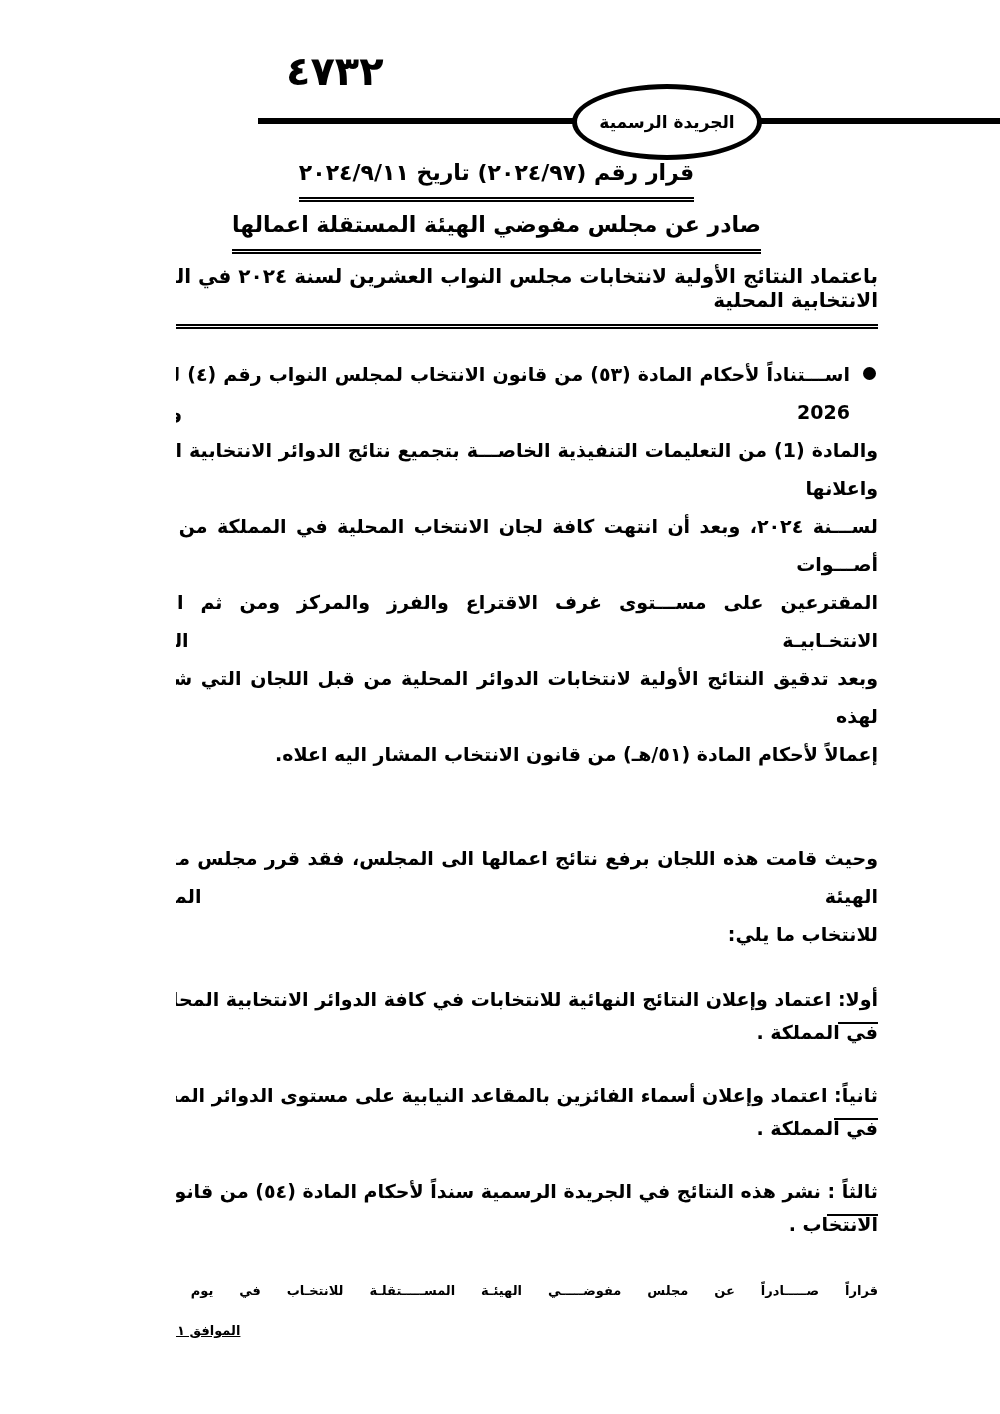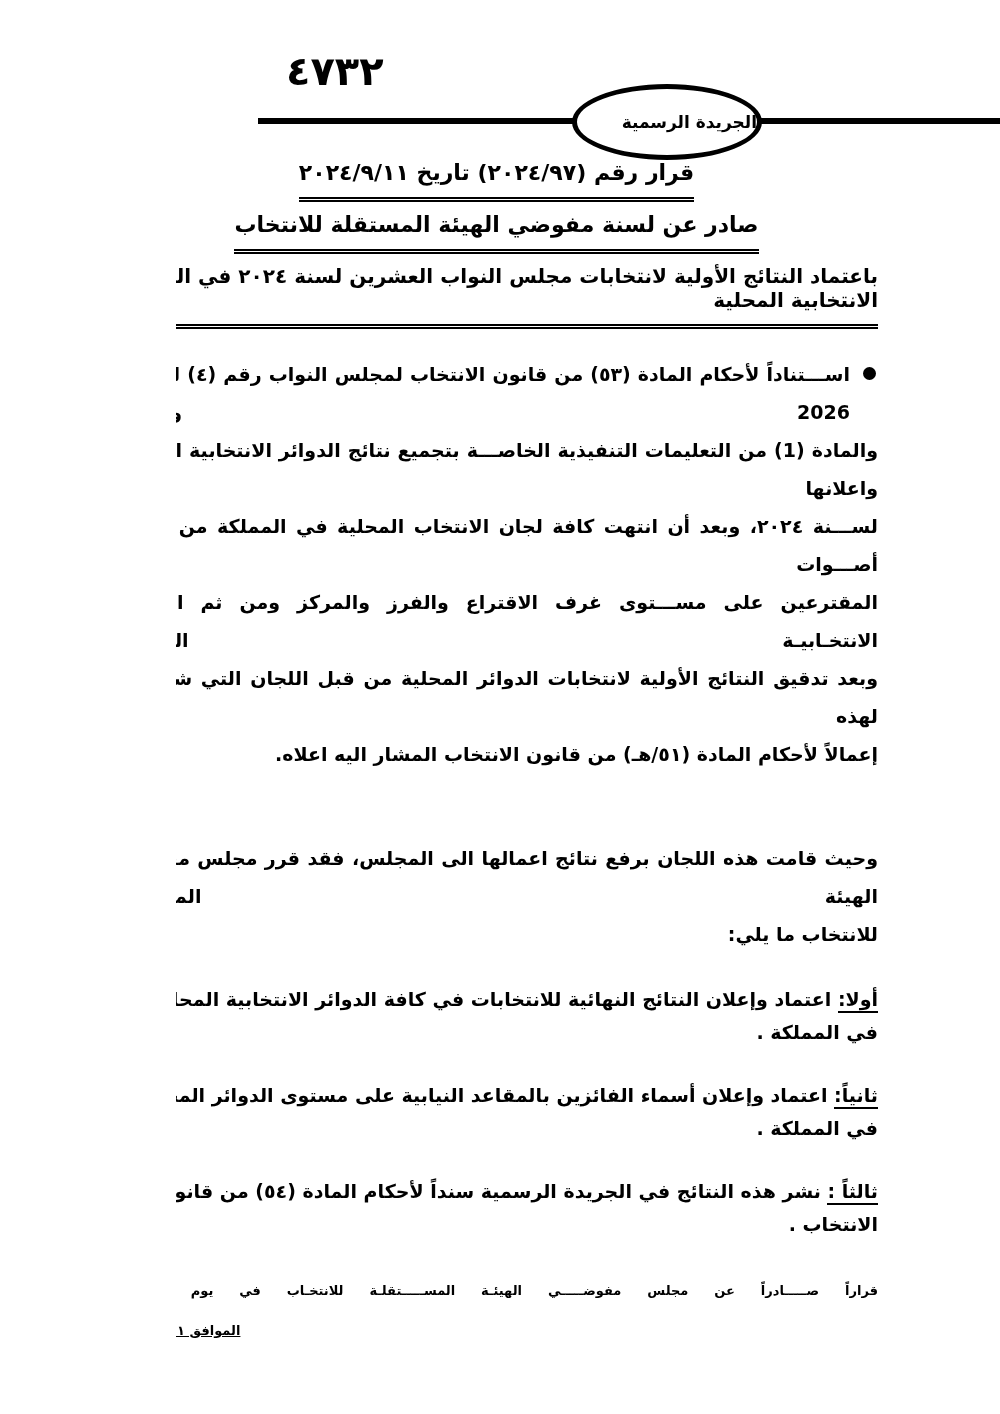--- a/index.html
+++ b/index.html
@@ -19,21 +19,21 @@
   }
   .header-rule{
     position:absolute;top:118px;left:82px;
     width:851px;height:6px;background:#000;
   }
   .gazette-oval{
     position:absolute;top:84px;left:396px;
     width:180px;height:66px;
     border:5px solid #000;border-radius:50%;
     background:#fff;
-    display:flex;align-items:center;
+    display:flex;align-items:center;justify-content:center;
     font-size:17px;font-weight:bold;
   }
   
   .content{
     position:absolute;top:160px;right:122px;width:763px;
     font-weight:bold;
   }
   .title{
     text-align:center;
     font-size:22px;font-weight:bold;
@@ -66,21 +66,21 @@
   .whereas .l2{text-align:right;}
   
   .item{
     margin-top:30px;
     font-size:19px;line-height:33px;
     text-align:right;
   }
   .item:first-of-type{margin-top:38px;}
   .item .marker{
     border-bottom:2px solid #000;
-    padding-bottom:1px;
+    padding-bottom:12px;
   }
   
   .closing{margin-top:30px;font-size:13px;line-height:40px;}
   .closing .l1{text-align:justify;text-align-last:justify;}
   .closing .l2{text-align:left;text-decoration:underline;}
   
   .signature{
     margin-top:66px;
     padding-left:14px;
     text-align:left;
@@ -97,21 +97,21 @@
   <div class="gazette-oval">
     <span>الجريدة الرسمية</span>
   </div>
 
   <div class="content">
 
     <div class="title">
       <span class="du">قرار رقم (٢٠٢٤/٩٧) تاريخ ٢٠٢٤/٩/١١</span>
     </div>
     <div class="title">
-      <span class="du">صادر عن لسنة مفوضي الهيئة المستقلة للانتخاب</span>
+      <span class="du">صادر عن مجلس مفوضي الهيئة المستقلة اعمالها</span>
     </div>
     <div class="title small">
       <span class="du">باعتماد النتائج الأولية لانتخابات مجلس النواب العشرين لسنة ٢٠٢٤ في الدوائر الانتخابية المحلية</span>
     </div>
 
     <div class="preamble">
       <span class="bullet"></span>
       <div class="pline first">اســـتناداً لأحكام المادة (٥٣) من قانون الانتخاب لمجلس النواب رقم (٤) لســـنة 2026 وتعديله</div>
       <div class="pline">والمادة (1) من التعليمات التنفيذية الخاصـــة بتجميع نتائج الدوائر الانتخابية المحلية واعلانها</div>
       <div class="pline">لســـنة ٢٠٢٤، وبعد أن انتهت كافة لجان الانتخاب المحلية في المملكة من تجميع أصـــوات</div>

